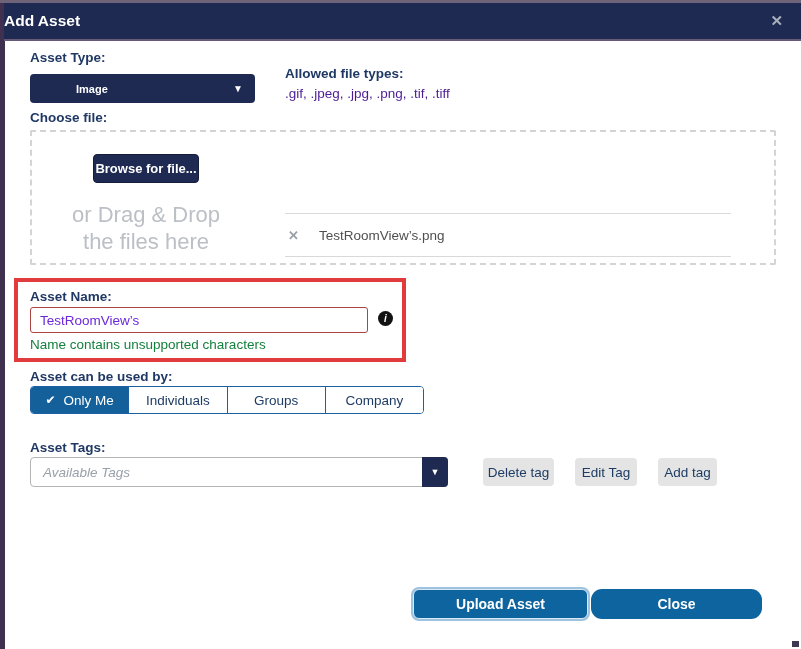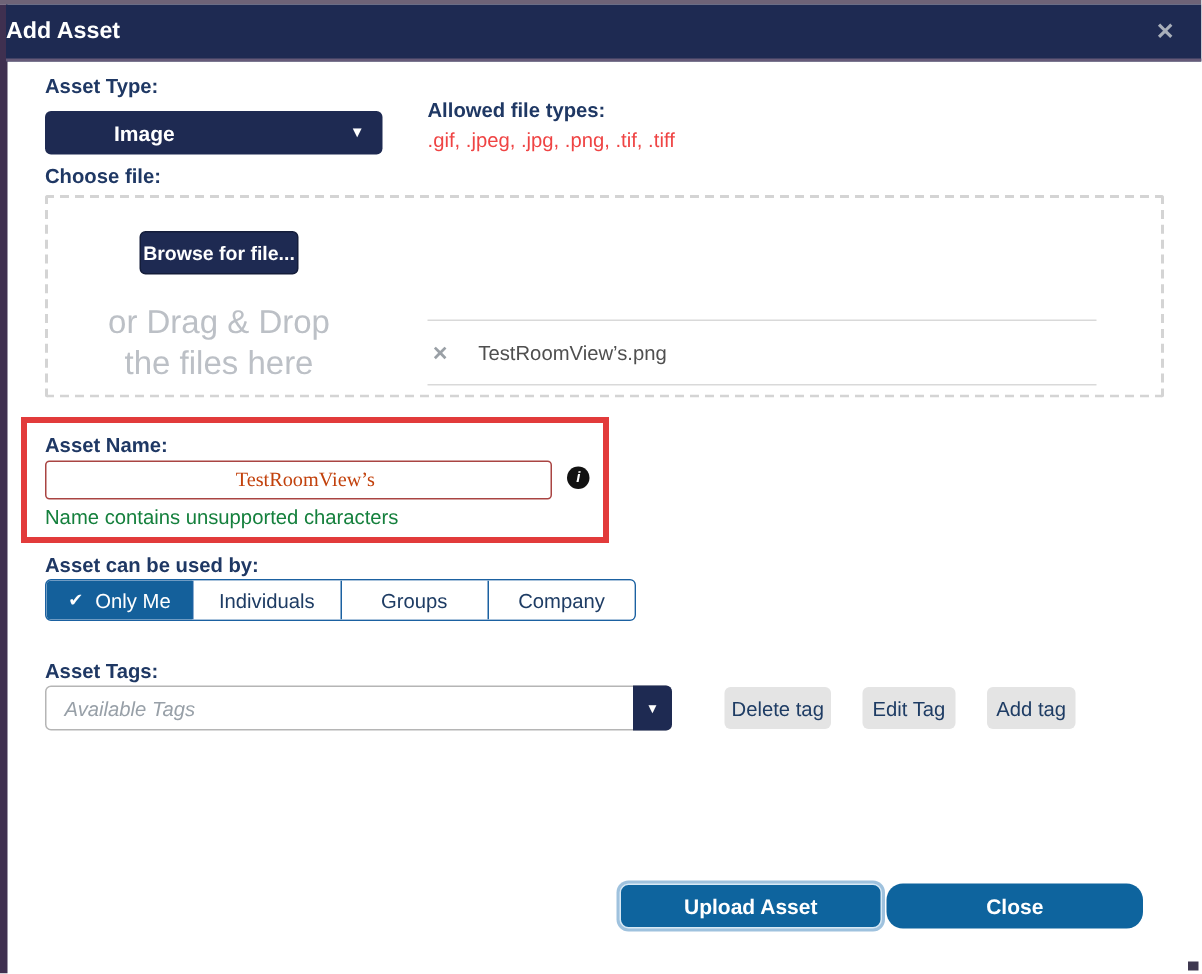--- a/index.html
+++ b/index.html
@@ -17,25 +17,25 @@
   .modal-header { position:absolute; top:3px; left:4px; right:0; height:38px; background:#1e2a52;
     border-bottom:2px solid #665a78; display:flex; align-items:center; }
   .modal-title { color:#ffffff; font-size:15.5px; font-weight:700; }
   .modal-close { position:absolute; right:18px; top:9px; color:#a9afba; font-size:15px; font-weight:700; cursor:pointer; }
 
   .label { position:absolute; color:#1f3864; font-size:13.5px; font-weight:700; }
 
   
   .type-select { position:absolute; left:30px; top:74px; width:225px; height:29px; background:#1e2a52;
     border-radius:4px; display:flex; align-items:center; cursor:pointer; }
-  .type-select .val { color:#fff; font-size:14px; font-weight:700; margin-left:14px;padding-left:32px; }
+  .type-select .val { color:#fff; font-size:11px; font-weight:700; margin-left:14px;padding-left:32px; }
   .type-select .caret { position:absolute; right:12px; color:#fff; font-size:10px; top:9px; }
 
   .allowed-label { left:285px; top:66px; }
-  .allowed-value { position:absolute; left:285px; top:86px; color:#ef4444; font-size:13.5px; }
+  .allowed-value { position:absolute; left:285px; top:86px; color:#4c1d95; font-size:13.5px; }
 
   
   .dropzone { position:absolute; left:30px; top:130px; width:746px; height:135px;
     border:2px dashed #d4d4d4; border-radius:2px; }
   .browse-btn { position:absolute; left:93px; top:154px; width:106px; height:29px; background:#1e2a52;
     border:1px solid #141d3a; border-radius:4px; color:#fff; font-size:13px; font-weight:700;
     display:flex; align-items:center; justify-content:center; cursor:pointer; }
   .drag-hint { position:absolute; left:55px; width:182px; text-align:center; color:#bcc0c6;
     font-size:22px; }
   .drag-hint.l1 { top:202px; }
@@ -46,22 +46,22 @@
     display:flex; align-items:center; }
   .file-remove { color:#9aa0a6; font-size:13px; font-weight:700; margin-left:3px; cursor:pointer; }
   .file-name { color:#4f4f4f; font-size:13.5px; margin-left:20px; }
 
   
   .annotation-box { position:absolute; left:14px; top:278px; width:392px; height:84px;
     border:4px solid #e23b3b; }
 
   .asset-name-label { left:30px; top:289px; }
   .asset-name-input { position:absolute; left:30px; top:307px; width:338px; height:26px;
-    border:1px solid #a94442; border-radius:3px; padding-left:9px; font-size:13.5px; color:#c2410c;
-    font-family:Liberation Serif, serif; outline:none; background:#fff;text-align:center; }
+    border:1px solid #a94442; border-radius:3px; padding-left:9px; font-size:13.5px; color:#6d28d9;
+    font-family:Liberation Sans, sans-serif; outline:none; background:#fff; }
   .info-icon { position:absolute; left:378px; top:311px; width:15px; height:15px; border-radius:50%;
     background:#121212; color:#fff; font-size:10px; font-weight:700; font-style:italic;
     display:flex; align-items:center; justify-content:center; }
   .name-error { position:absolute; left:30px; top:337px; color:#15803d; font-size:13.5px; }
 
   .used-by-label { left:30px; top:369px; }
   .seg-group { position:absolute; left:30px; top:386px; width:394px; height:28px; display:flex;
     border:1px solid #1b61a1; border-radius:4px; overflow:hidden; background:#fff; }
   .seg { flex:1; display:flex; align-items:center; justify-content:center; color:#1e3c64;
     font-size:13.5px; border-left:1px solid #1b61a1; cursor:pointer; background:#fff; }

